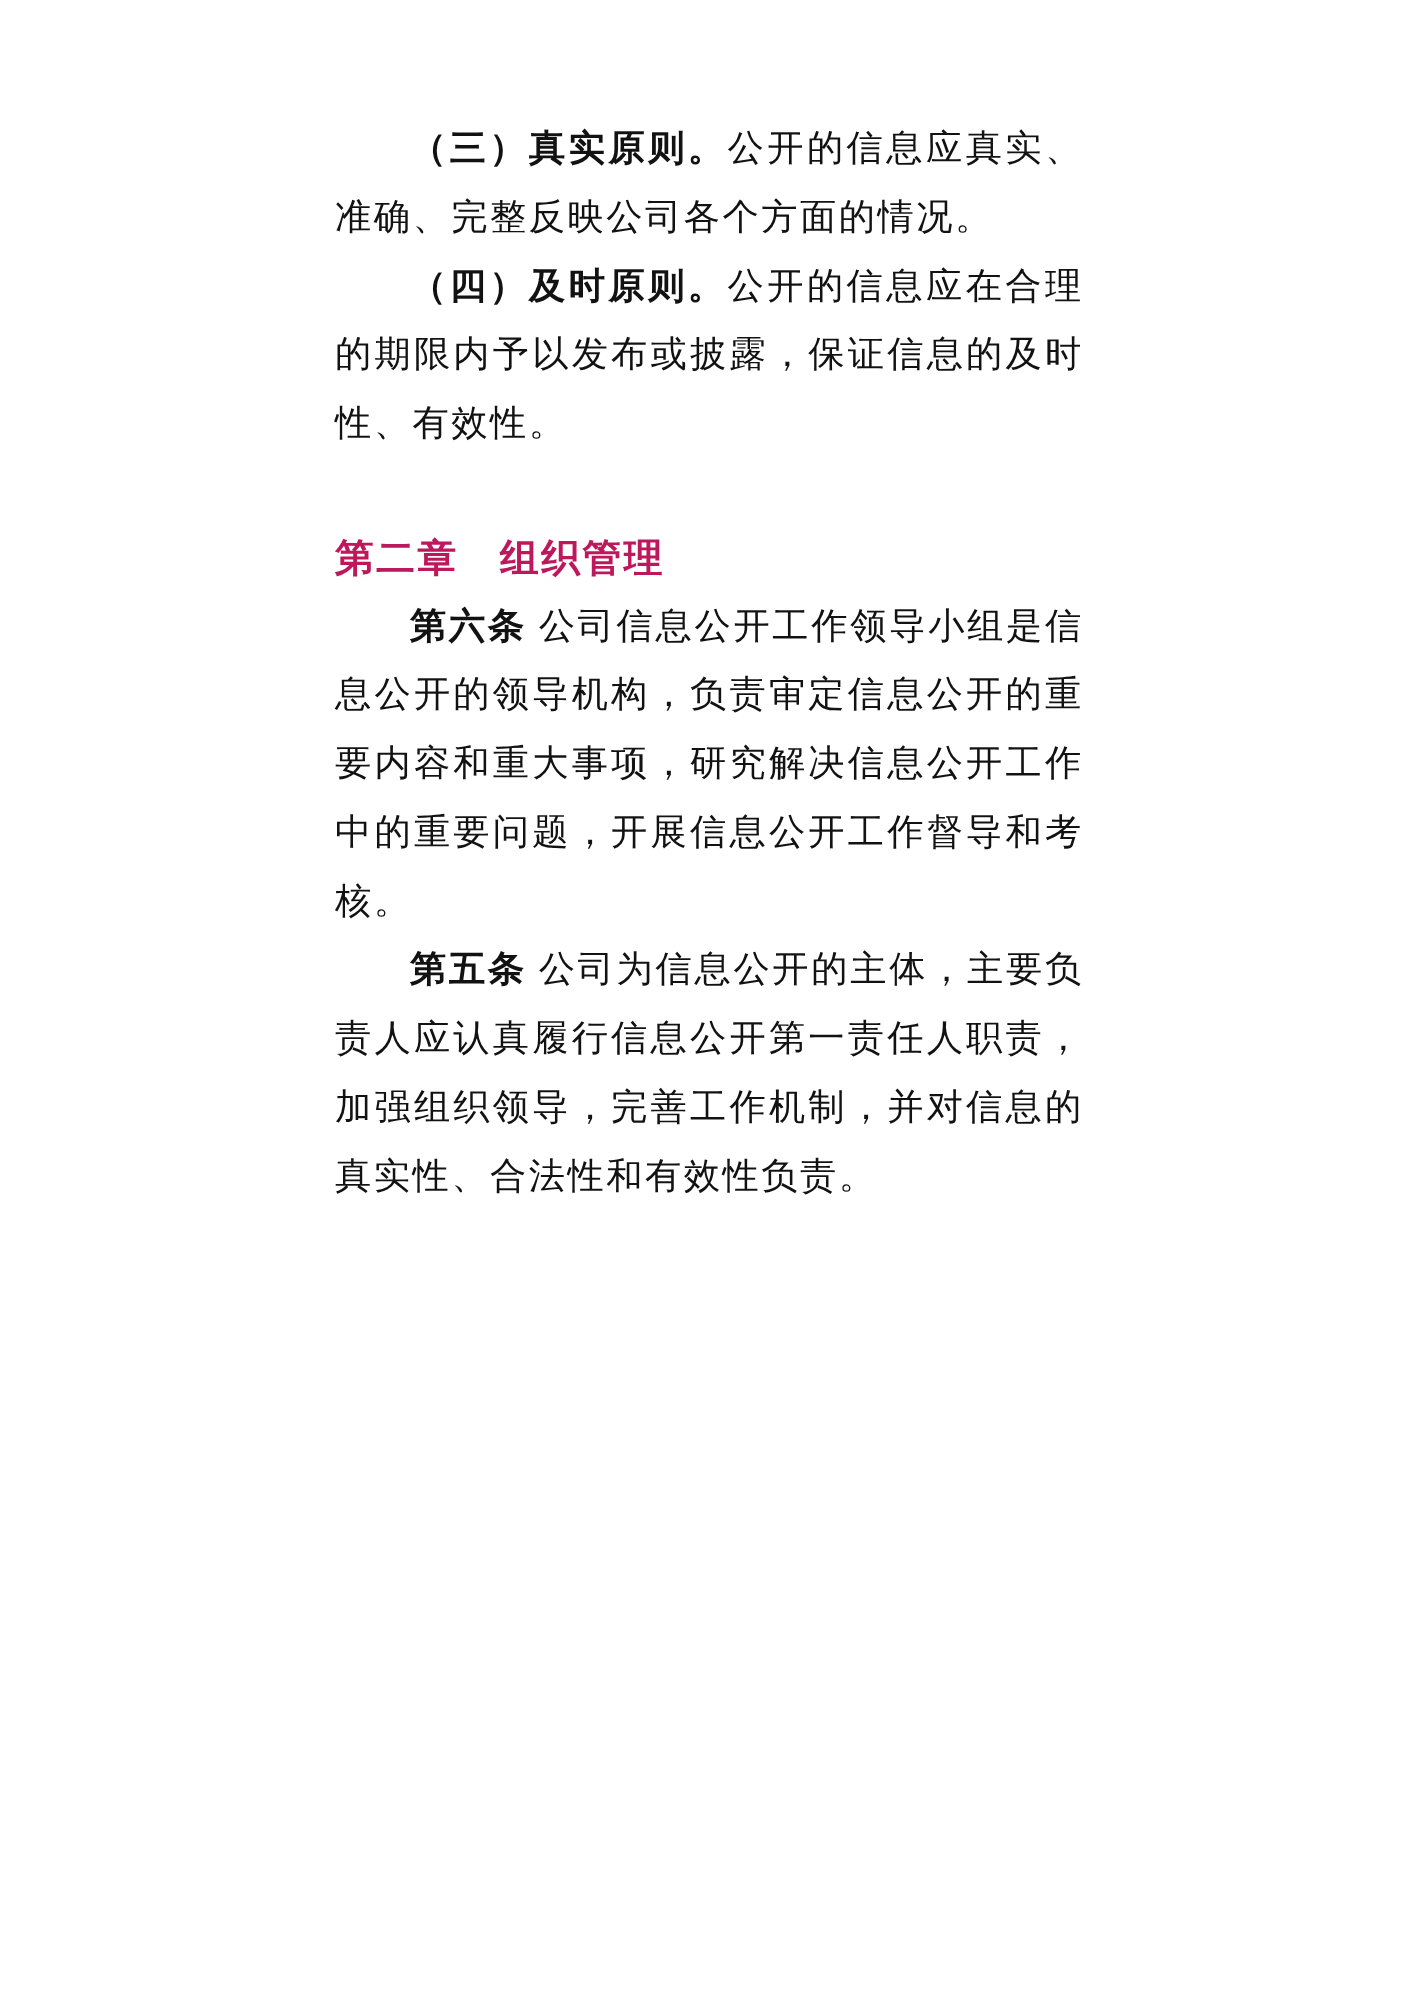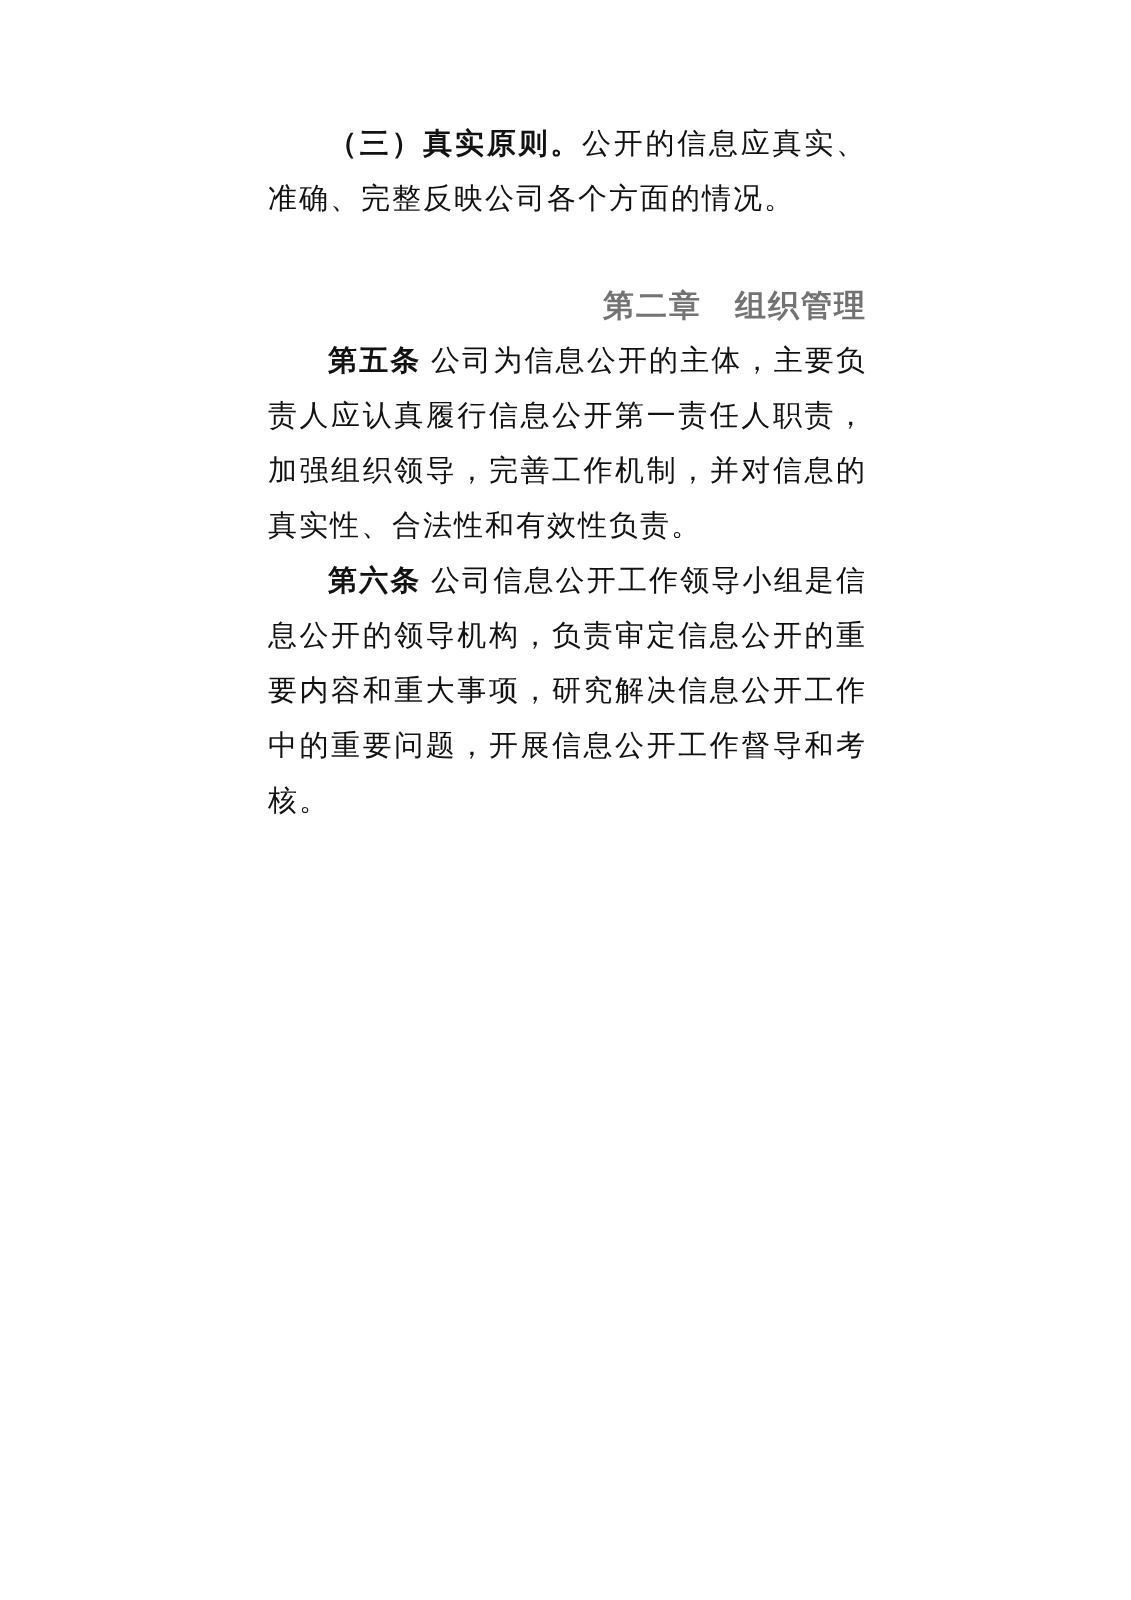--- a/index.html
+++ b/index.html
@@ -8,64 +8,67 @@
     background: #ffffff;
   }
   .page {
     position: relative;
     width: 895px;
     height: 1600px;
     margin: 0 auto;
     background: #ffffff;
     overflow: hidden;
     box-sizing: border-box;
-    padding: 116px 146px 0 150px;
+    padding: 92px 146px 0 150px;
     font-family: "Liberation Serif", "DejaVu Serif", serif;
     color: #121212;
   }
   .para {
     font-size: 29px;
     line-height: 55px;
     letter-spacing: 2px;
     text-align: justify;
     text-justify: distribute;
     text-justify: inter-character;
     text-indent: 60px;
     margin: 0;
   }
   .para .lead {
     font-weight: 700;
   }
   .chapter-heading {
     margin-top: 52px;
     font-family: "Liberation Sans", "DejaVu Sans", sans-serif;
     font-weight: 700;
-    color: #737373;
+    color: #be185d;
     font-size: 31px;
     line-height: 55px;
     letter-spacing: 2px;
-    text-align: right;
+    text-align: left;
     text-indent: 0;
   }
 </style>
 </head>
 <body>
 
 <div class="page">
 
   <p class="para">
     <span class="lead">（三）真实原则。</span><span>公开的信息应真实、准确、完整反映公司各个方面的情况。</span>
   </p>
 
+  <p class="para">
+    <span class="lead">（四）及时原则。</span><span>公开的信息应在合理的期限内予以发布或披露，保证信息的及时性、有效性。</span>
+  </p>
 
 
   <p class="para chapter-heading">第二章　组织管理</p>
 
   <p class="para">
-    <span class="lead">第五条 </span><span>公司为信息公开的主体，主要负责人应认真履行信息公开第一责任人职责，加强组织领导，完善工作机制，并对信息的真实性、合法性和有效性负责。</span>
+    <span class="lead">第六条 </span><span>公司信息公开工作领导小组是信息公开的领导机构，负责审定信息公开的重要内容和重大事项，研究解决信息公开工作中的重要问题，开展信息公开工作督导和考核。</span>
   </p>
 
   <p class="para">
-    <span class="lead">第六条 </span><span>公司信息公开工作领导小组是信息公开的领导机构，负责审定信息公开的重要内容和重大事项，研究解决信息公开工作中的重要问题，开展信息公开工作督导和考核。</span>
+    <span class="lead">第五条 </span><span>公司为信息公开的主体，主要负责人应认真履行信息公开第一责任人职责，加强组织领导，完善工作机制，并对信息的真实性、合法性和有效性负责。</span>
   </p>
 
 
 </div>
 
 </body></html>

